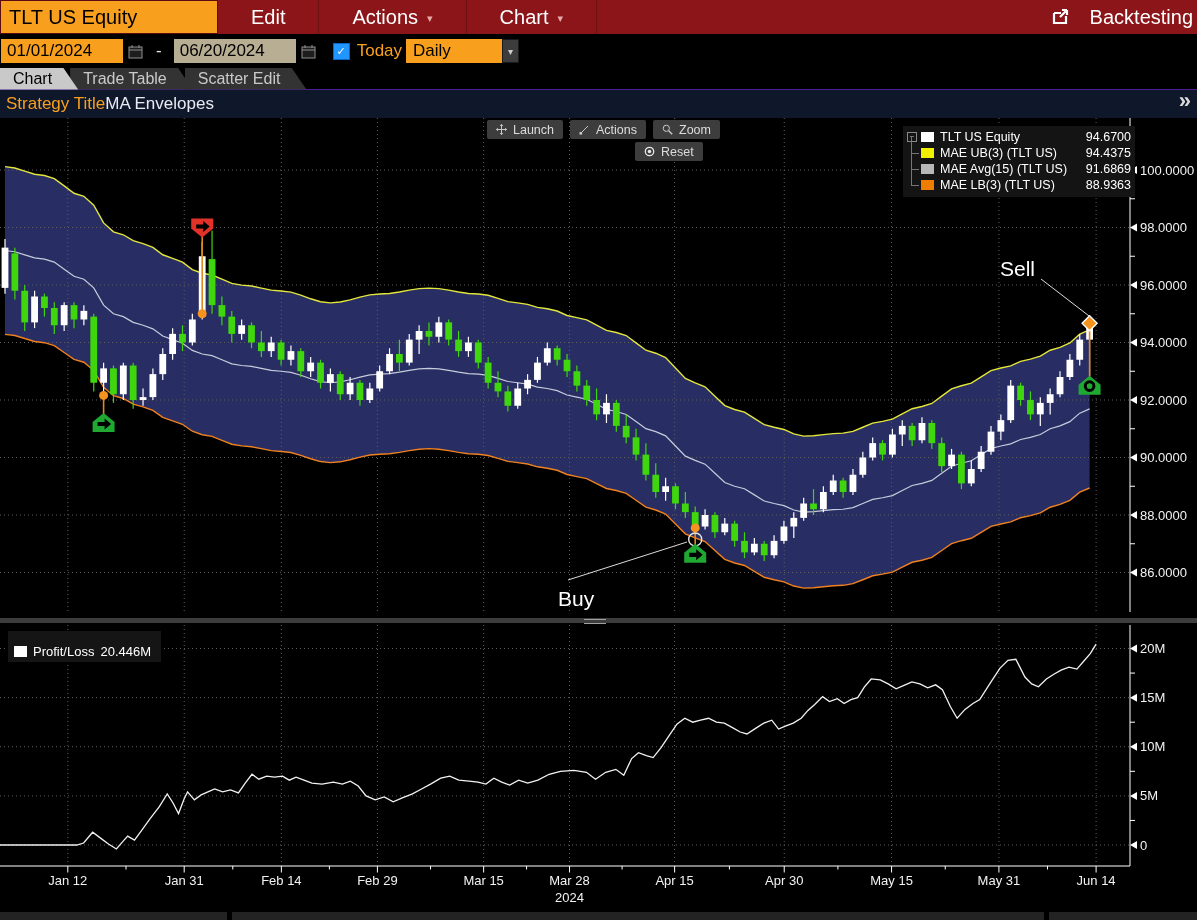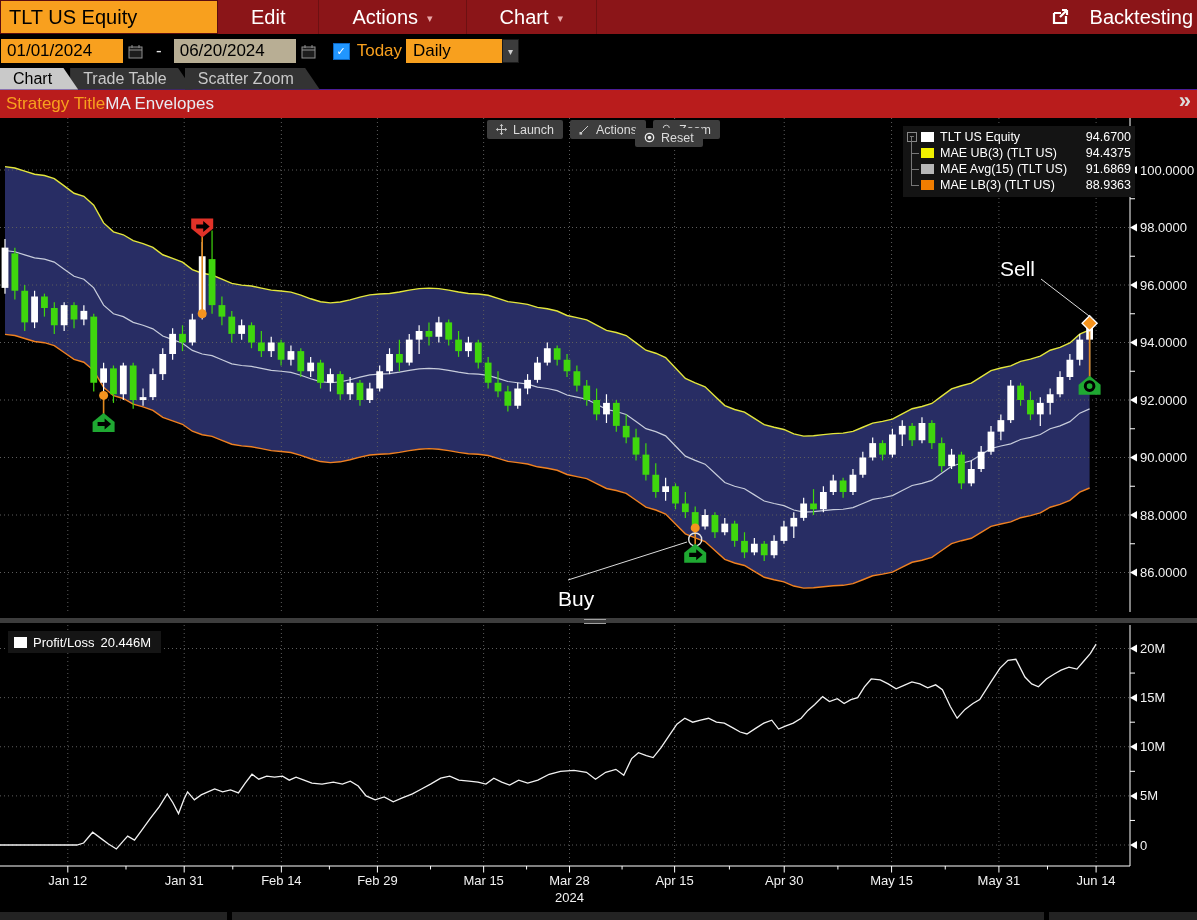--- a/index.html
+++ b/index.html
@@ -34,42 +34,42 @@
 
   
   .tabsrow{left:0;top:68px;width:1197px;height:22px;background:#000;display:flex;align-items:center;
            border-bottom:1px solid #4c1d95;box-sizing:border-box;}
   .tab{height:22px;font-size:16px;display:flex;align-items:center;padding:0 26px 0 13px;
        clip-path:polygon(0 0,calc(100% - 15px) 0,100% 100%,0 100%);margin-right:-8px;}
   .tab.active{background:#c9c9c9;color:#000;z-index:2;}
   .tab.inactive{background:#333;color:#c9c9c9;z-index:1;}
 
   
-  .strow{left:0;top:90px;width:1197px;height:28px;background:#b91c1c;display:flex;align-items:center;}
+  .strow{left:0;top:90px;width:1197px;height:28px;background:#0f172a;display:flex;align-items:center;}
   .sttitle{color:#f8a01e;font-size:17px;margin-left:6px;}
   .stname{color:#e8ebf2;font-size:17px;}
   .expander{position:absolute;right:6px;top:-2px;color:#dcdcdc;font-size:22px;font-weight:bold;}
 
   
   .tbar{left:487px;top:120px;display:flex;gap:7px;z-index:5;}
   .tbtn{background:#3d3d3d;color:#dcdcdc;font-size:12.5px;height:19px;display:flex;align-items:center;
         gap:6px;padding:0 9px;border-radius:2px;}
-  .resetbtn{left:635px;top:128px;z-index:5;align-items:center;}
+  .resetbtn{left:635px;top:142px;z-index:5;align-items:center;}
   .legend{left:903px;top:126px;width:232px;background:#141414;z-index:5;padding:3px 4px 4px 4px;box-sizing:border-box;}
   .lrow{display:flex;align-items:center;height:16px;font-size:12.5px;color:#fff;}
   .ltree{width:14px;position:relative;height:16px;}
   .ltree .box{position:absolute;left:0;top:3px;width:8px;height:8px;border:1px solid #888;color:#bbb;
               font-size:8px;line-height:7px;text-align:center;}
   .ltree .stub{position:absolute;left:4px;top:8px;width:8px;height:1px;background:#777;}
   .ltree .vline{position:absolute;left:4px;top:-8px;width:1px;height:16px;background:#777;}
   .lswatch{width:13px;height:10px;margin-right:6px;flex:none;}
   .lname{flex:1;white-space:nowrap;}
   .lval{text-align:left;}
   .pllegend{left:8px;top:631px;background:#151515;display:flex;align-items:center;height:22px;
-            padding:0 10px 0 6px;font-size:13px;color:#fff;z-index:5;gap:6px;}
+            padding:9px 10px 0 6px;font-size:13px;color:#fff;z-index:5;gap:6px;}
   .plswatch{width:13px;height:11px;background:#fff;}
 
   
   .divider{left:0;top:618px;width:1197px;height:5px;background:#3d3d3d;z-index:4;}
   .divider .handle{position:absolute;left:584px;top:1px;width:22px;height:3px;
                    border-top:1px solid #a0a0a0;border-bottom:1px solid #a0a0a0;}
 
   
   .bstrip{left:0;top:910px;width:1197px;height:10px;background:#000;}
   .bseg{position:absolute;top:2px;height:8px;background:#232323;}
@@ -128,21 +128,21 @@
   </span>
   <div class="chk">✓</div>
   <span class="todaylbl">Today</span>
   <div class="period">Daily</div>
   <div class="period-arrow">▾</div>
 </div>
 
 <div class="abs tabsrow">
   <div class="tab active">Chart</div>
   <div class="tab inactive">Trade Table</div>
-  <div class="tab inactive">Scatter Zoom</div>
+  <div class="tab inactive">Scatter Edit</div>
 </div>
 
 <div class="abs strow">
   <span class="sttitle">Strategy Title</span>
   <span class="stname">MA Envelopes</span>
   <span class="expander">»</span>
 </div>
 
 <div class="abs tbar">
   <div class="tbtn">

